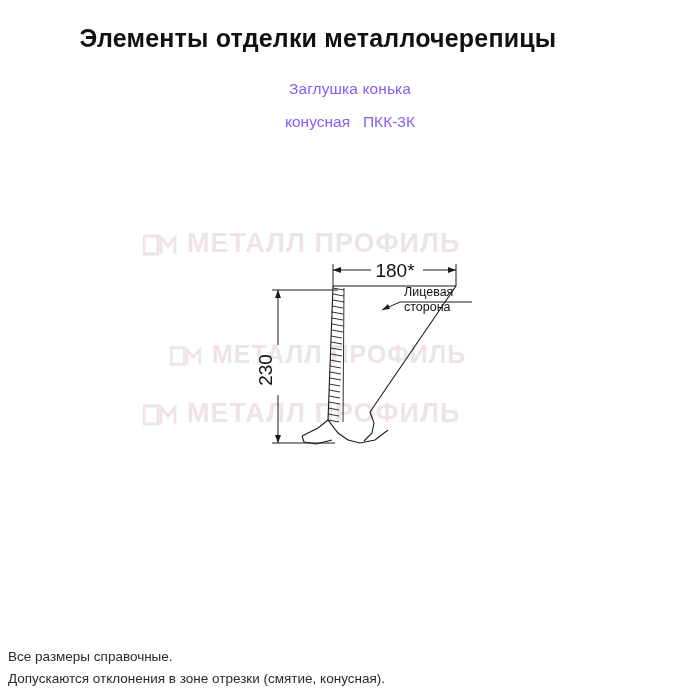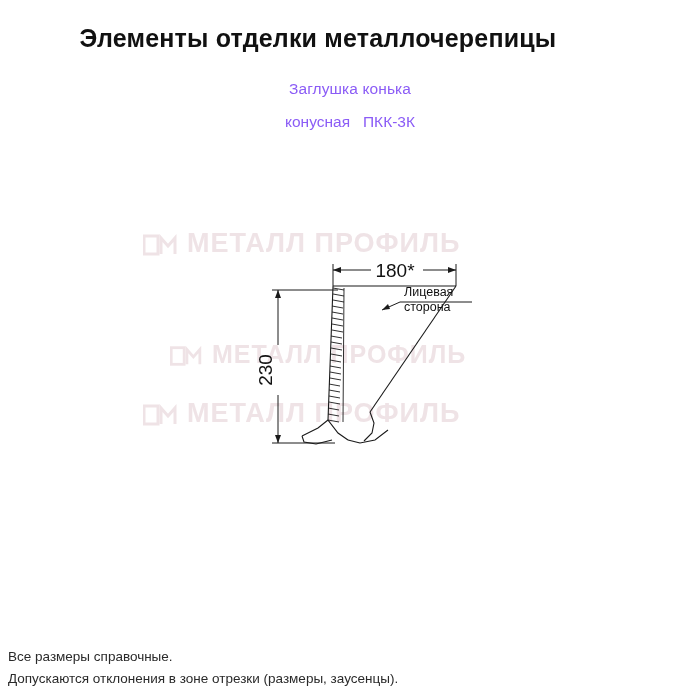--- a/index.html
+++ b/index.html
@@ -198,16 +198,16 @@
         <line x1="280" y1="112" x2="352" y2="112"></line>
         <path d="M262 120 L270 119 L268 114 Z" fill="#1a1a1a" stroke="none"></path>
       </g>
       <text class="label-text" x="284" y="106">Лицевая</text>
       <text class="label-text" x="284" y="121">сторона</text>
     </svg>
   </div>
 
   <div class="footer">
     <div>Все размеры справочные.</div>
-    <div>Допускаются отклонения в зоне отрезки (размеры, заусенцы).</div>
+    <div>Допускаются отклонения в зоне отрезки (смятие, конусная).</div>
   </div>
 
 </div>
 
 </body></html>

